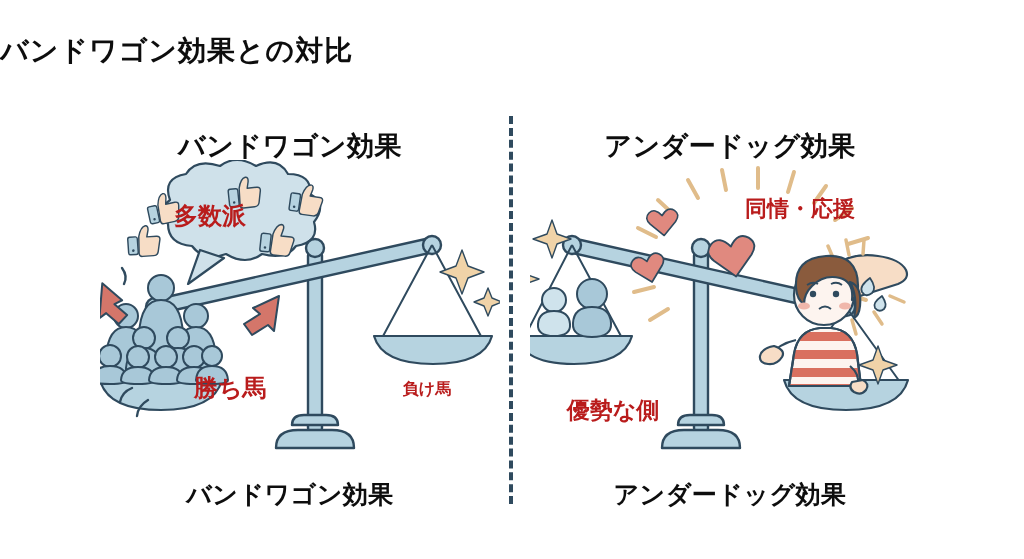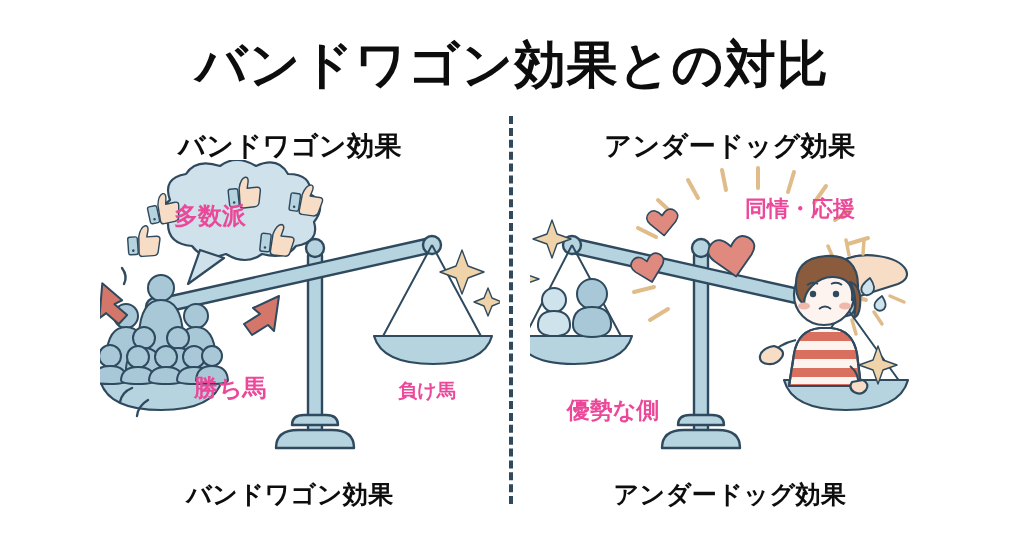--- a/index.html
+++ b/index.html
@@ -23,22 +23,21 @@
     width: 1024px;
     height: 559px;
   }
 
   
   .main-title {
     position: absolute;
     top: 34px;
     left: 0;
     width: 1024px;
-    text-align: center;
-    font-size: 51px;
+    font-size: 28px;
     font-weight: 700;
     letter-spacing: 1px;
     color: #0d0d0d;
     line-height: 1.2;
   }
 
   
   .col-header {
     position: absolute;
     top: 128px;
@@ -71,21 +70,21 @@
     top: 116px;
     width: 0;
     height: 388px;
     border-left: 4px dashed #2f4a5e;
   }
 
   
   .illus-label {
     position: absolute;
     font-weight: 700;
-    color: #ec4899;
+    color: #b91c1c;
     text-align: center;
     line-height: 1.12;
     white-space: nowrap;
   }
 
   .lbl-bubble-left {
     left: 150px;
     top: 203px;
     width: 120px;
     font-size: 24px;
@@ -94,21 +93,21 @@
   .lbl-winner {
     left: 150px;
     top: 375px;
     width: 160px;
     font-size: 24px;
   }
   .lbl-loser {
     left: 362px;
     top: 380px;
     width: 130px;
-    font-size: 19px;
+    font-size: 16px;
   }
   .lbl-bubble-right {
     left: 735px;
     top: 197px;
     width: 130px;
     font-size: 22px;
   }
   .lbl-strong-side {
     left: 543px;
     top: 398px;

